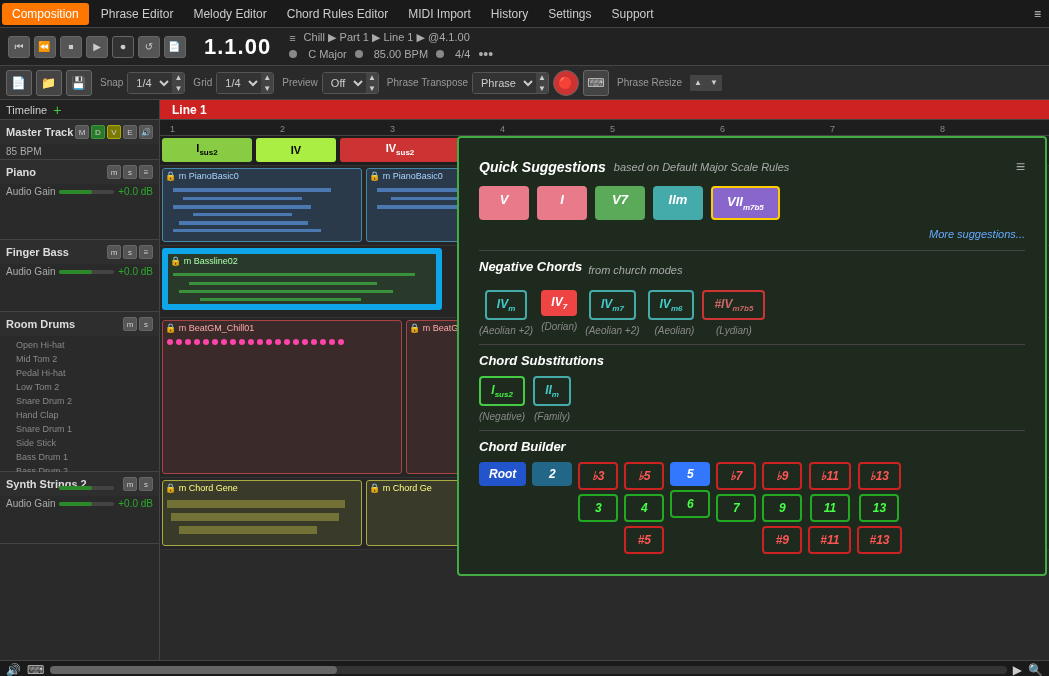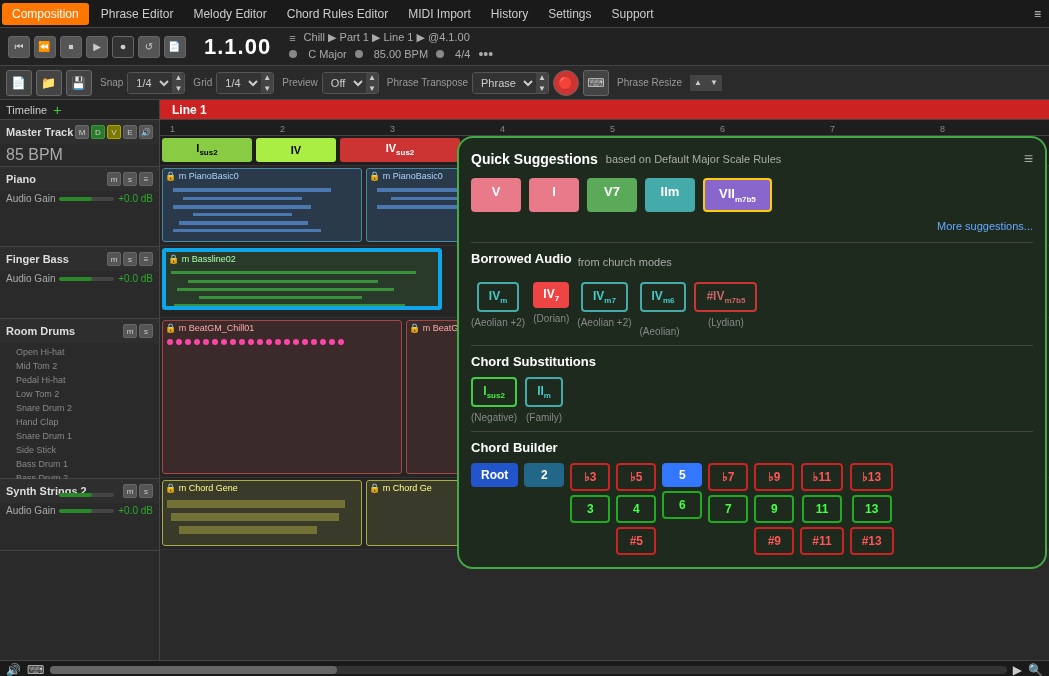--- a/index.html
+++ b/index.html
@@ -52,21 +52,21 @@
     
     .timeline-area { flex: 1; display: flex; flex-direction: column; overflow: hidden; position: relative; }
     .timeline-track { height: 20px; background: #cc2222; border-bottom: 1px solid #444; display: flex; align-items: center; padding: 0 8px; position: relative; }
     .ruler { height: 16px; background: #1e1e1e; border-bottom: 1px solid #444; display: flex; align-items: flex-end; position: relative; overflow: hidden; }
     .track-row { display: flex; height: 60px; border-bottom: 1px solid #333; position: relative; overflow: hidden; }
 
     
     .chord-bar { position: absolute; height: 26px; top: 2px; border-radius: 3px; display: flex; align-items: center; justify-content: center; font-size: 12px; font-weight: bold; color: #000; cursor: pointer; overflow: hidden; }
 
     
-    .suggestions-panel { position: absolute; right: 0; top: 0; width: 600px; background: #1e2a1e; border: 2px solid #44aa44; border-radius: 16px; z-index: 100; padding: 12px; }
+    .suggestions-panel { position: absolute; right: 0; top: 0; width: 600px; background: #1e2a1e; border: 2px solid #44aa44; border-radius: 4px; z-index: 100; padding: 20px; font-style: italic; }
     .panel-header { display: flex; align-items: center; justify-content: space-between; margin-bottom: 10px; }
     .panel-title { font-size: 14px; font-weight: bold; color: #fff; }
     .panel-subtitle { font-size: 11px; color: #aaa; margin-left: 8px; }
     .panel-menu-icon { color: #aaa; cursor: pointer; font-size: 16px; }
     .chord-row { display: flex; gap: 8px; margin-bottom: 8px; flex-wrap: wrap; }
     .chord-chip { padding: 6px 14px; border-radius: 4px; font-size: 13px; font-weight: bold; cursor: pointer; text-align: center; min-width: 50px; }
     .chip-pink { background: #e87a8a; color: #fff; }
     .chip-green { background: #5aaa5a; color: #fff; }
     .chip-purple { background: #8866cc; color: #fff; border: 2px solid #ffcc00; }
     .chip-teal { background: #44aaaa; color: #fff; }
@@ -215,21 +215,21 @@
       <div class="track-header">
         <span class="track-name">Master Track</span>
         <div class="track-controls">
           <div class="track-btn">M</div>
           <div class="track-btn green">D</div>
           <div class="track-btn yellow">V</div>
           <div class="track-btn">E</div>
           <div class="track-btn">🔊</div>
         </div>
       </div>
-      <div style="padding:2px 6px; font-size:16px; color:#aaa;">85 BPM</div>
+      <div style="padding:2px 6px; font-size:10px; color:#aaa;">85 BPM</div>
     </div>
 
     <div class="track-section" style="height:80px;">
       <div class="track-header">
         <span class="track-name">Piano</span>
         <div class="track-controls">
           <div class="track-btn">m</div>
           <div class="track-btn">s</div>
           <div class="track-btn">≡</div>
         </div>
@@ -362,21 +362,21 @@
         <div style="position:absolute; top:2px; left:2px; font-size:9px; color:#aad4ff;">🔒 m PianoBasic0</div>
         <div style="position:absolute; top:14px; left:0; right:0; bottom:0; overflow:hidden;">
           <div style="position:absolute; background:#5588cc; height:4px; width:75%; left:5%; top:5px; opacity:0.8;"></div>
           <div style="position:absolute; background:#5588cc; height:3px; width:55%; left:12%; top:14px; opacity:0.8;"></div>
           <div style="position:absolute; background:#5588cc; height:4px; width:68%; left:5%; top:22px; opacity:0.8;"></div>
         </div>
       </div>
     </div>
 
     <div class="track-row" style="height:72px; background:#252525; position:relative; overflow:hidden; border-bottom:1px solid #333;">
-      <div style="position:absolute; left:2px; top:2px; width:280px; height:62px; background:#2a3a2a; border:4px solid #0ea5e9; border-radius:3px;">
+      <div style="position:absolute; left:2px; top:2px; width:280px; height:62px; background:#2a3a2a; border:6px solid #0ea5e9; border-radius:3px;">
         <div style="position:absolute; top:2px; left:2px; font-size:9px; color:#aaffaa;">🔒 m Bassline02</div>
         <div style="position:absolute; top:14px; left:0; right:0; bottom:0; overflow:hidden;">
           <div style="position:absolute; background:#44cc44; height:3px; width:90%; left:2%; top:5px; opacity:0.6;"></div>
           <div style="position:absolute; background:#44cc44; height:3px; width:70%; left:8%; top:14px; opacity:0.6;"></div>
           <div style="position:absolute; background:#44cc44; height:3px; width:80%; left:4%; top:22px; opacity:0.6;"></div>
           <div style="position:absolute; background:#44cc44; height:3px; width:60%; left:12%; top:30px; opacity:0.6;"></div>
           <div style="position:absolute; background:#44cc44; height:3px; width:85%; left:3%; top:38px; opacity:0.6;"></div>
         </div>
       </div>
     </div>
@@ -452,37 +452,37 @@
         <div class="chord-chip chip-teal">IIm</div>
         <div class="chord-chip chip-purple">VII<sub>m7b5</sub></div>
       </div>
 
       <div class="more-link">More suggestions...</div>
 
       <div class="divider"></div>
 
       <div style="margin-bottom:8px;">
         <div style="display:flex; align-items:center; margin-bottom:8px;">
-          <span class="section-title">Borrowed Audio</span>
+          <span class="section-title">Negative Chords</span>
           <span class="section-subtitle">from  church modes</span>
         </div>
         <div class="borrowed-row">
           <div style="display:flex;flex-direction:column;align-items:center;gap:3px;">
             <div class="chord-chip-sm chip-outline-teal">IV<sub>m</sub></div>
             <div class="chip-label">(Aeolian +2)</div>
           </div>
           <div style="display:flex;flex-direction:column;align-items:center;gap:3px;">
             <div class="chord-chip-sm chip-orange">IV<sub>7</sub></div>
             <div class="chip-label">(Dorian)</div>
           </div>
           <div style="display:flex;flex-direction:column;align-items:center;gap:3px;">
             <div class="chord-chip-sm chip-outline-teal">IV<sub>m7</sub></div>
             <div class="chip-label">(Aeolian +2)</div>
           </div>
-          <div style="display:flex;flex-direction:column;align-items:flex-start;gap:12px;">
+          <div style="display:flex;flex-direction:column;align-items:flex-end;gap:3px;">
             <div class="chord-chip-sm chip-outline-teal">IV<sub>m6</sub></div>
             <div class="chip-label">(Aeolian)</div>
           </div>
           <div style="display:flex;flex-direction:column;align-items:center;gap:3px;">
             <div class="chord-chip-sm chip-outline-red">#IV<sub>m7b5</sub></div>
             <div class="chip-label">(Lydian)</div>
           </div>
         </div>
       </div>
 

